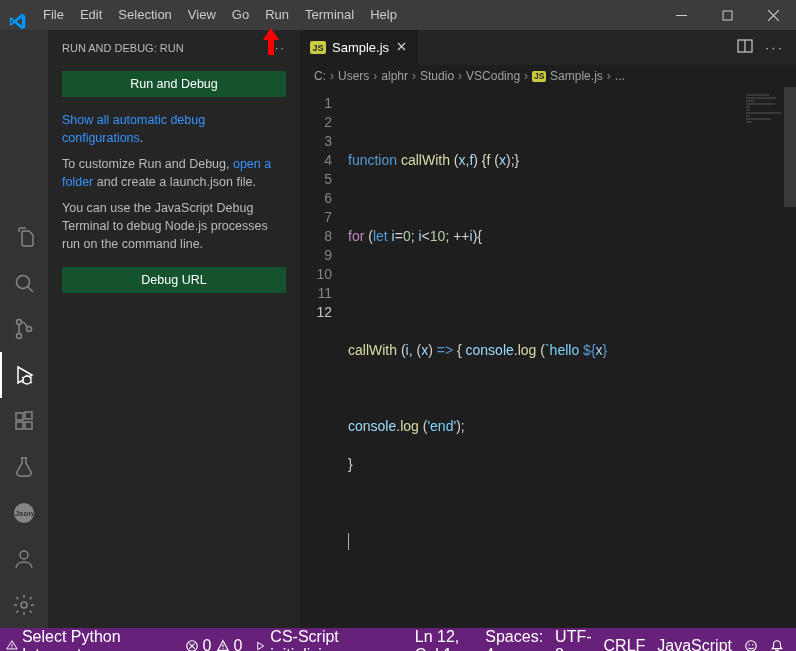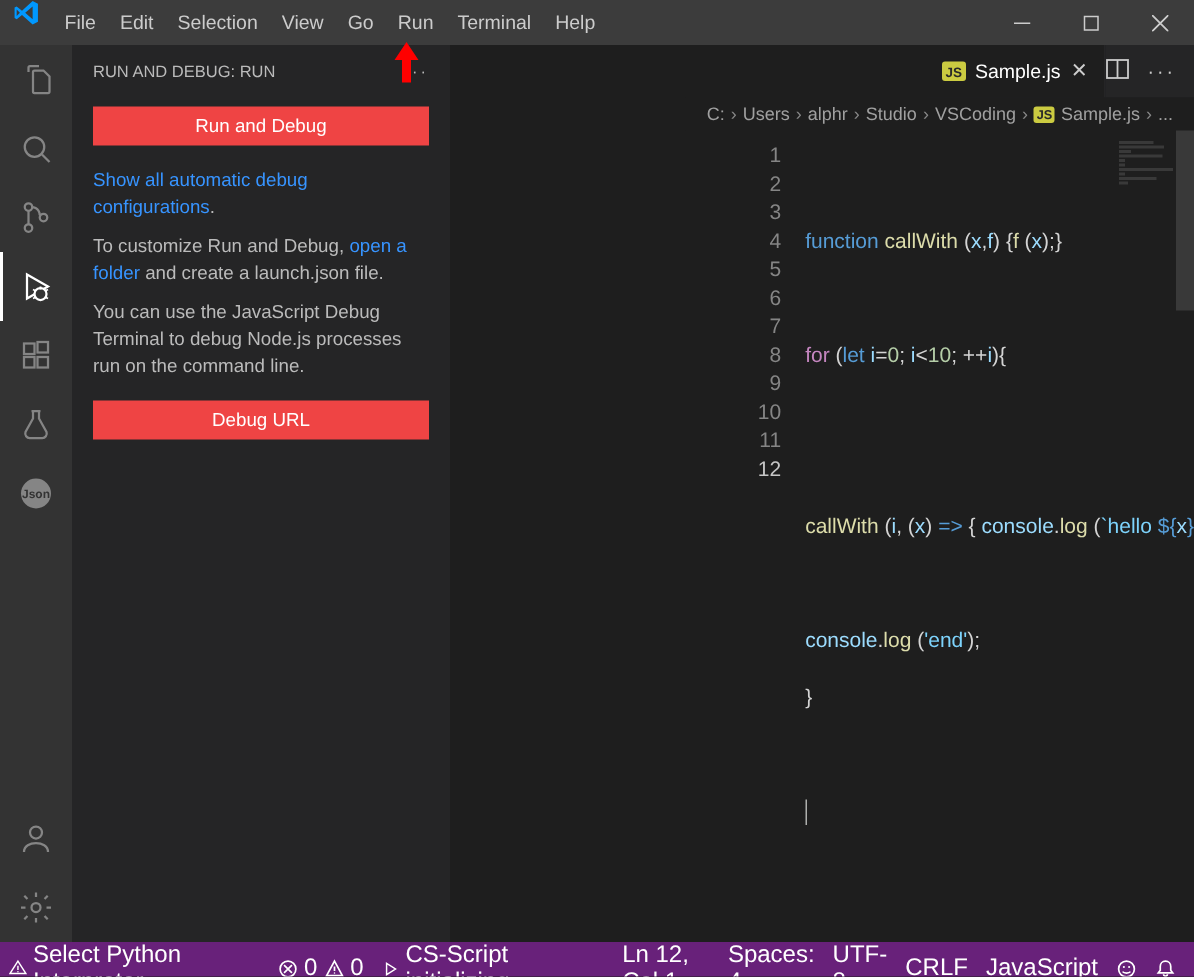--- a/index.html
+++ b/index.html
@@ -1,44 +1,44 @@
 <!DOCTYPE html>
 <html><head>
 <meta charset="utf-8">
 <style>
   * { box-sizing: border-box; margin: 0; padding: 0; font-family: "Segoe UI", Arial, sans-serif; }
   body { width: 796px; height: 651px; background: #1e1e1e; color: #cccccc; font-size: 13px; overflow: hidden; position: relative; }
 
   
-  .titlebar { height: 30px; background: #3c3c3c; display: flex; align-items: flex-start; position: relative; }
+  .titlebar { height: 30px; background: #3c3c3c; display: flex; align-items: flex-end; position: relative; }
   .titlebar .logo { width: 35px; display: flex; justify-content: center; align-items: center; }
   .titlebar .menu { display: flex; }
   .titlebar .menu-item { padding: 0 8px; height: 30px; line-height: 30px; color: #cccccc; cursor: pointer; }
   .titlebar .title { position: absolute; left: 50%; transform: translateX(-50%); color: #cccccc; font-size: 12px; }
   .titlebar .win-controls { position: absolute; right: 0; top: 0; display: flex; }
   .titlebar .win-btn { width: 46px; height: 30px; display: flex; align-items: center; justify-content: center; color: #cccccc; cursor: pointer; }
 
   .red-arrow { position: absolute; left: 262px; top: 28px; pointer-events: none; z-index: 100; }
 
   
   .main { display: flex; height: 598px; }
-  .activity-bar { width: 48px; height: 100%; background: #333333; display: flex; flex-direction: column; justify-content: space-between; }
+  .activity-bar { width: 48px; height: 100%; background: #333333; display: flex; flex-direction: column; justify-content: flex-end; }
   .activity-top, .activity-bottom { display: flex; flex-direction: column; }
   .activity-icon { width: 48px; height: 46px; display: flex; align-items: center; justify-content: center; color: #858585; cursor: pointer; position: relative; }
   .activity-icon.active { color: #ffffff; }
   .activity-icon.active::before { content: ""; position: absolute; left: 0; top: 0; bottom: 0; width: 2px; background: #ffffff; }
 
   .sidebar { width: 252px; height: 100%; background: #252526; display: flex; flex-direction: column; color: #cccccc; }
   .sidebar-title { height: 35px; padding: 0 14px; display: flex; align-items: center; justify-content: space-between; font-size: 11px; color: #bbbbbb; gap: 44px; }
   .sidebar-content { padding: 0 14px 14px 14px; overflow: auto; flex: 1; }
-  .blue-btn { background: #ef4444; color: #ffffff; border: none; width: 100%; height: 26px; margin: 6px 0; cursor: pointer; font-size: 12.5px; }
+  .blue-btn { background: #14532d; color: #ffffff; border: none; width: 100%; height: 26px; margin: 6px 0; cursor: pointer; font-size: 12.5px; }
   .sidebar p { font-size: 12.5px; line-height: 18px; margin: 8px 0; color: #bbbbbb; }
   .sidebar a { color: #3794ff; cursor: pointer; }
 
-  .editor-area { flex: 1; display: flex; flex-direction: column; background: #1e1e1e; position: relative; align-items: flex-end; }
+  .editor-area { flex: 1; display: flex; flex-direction: column; background: #1e1e1e; position: relative; }
   .tab-bar { height: 35px; background: #252526; display: flex; align-items: stretch; padding-right: 6px; }
   .tab { background: #1e1e1e; display: flex; align-items: center; padding: 0 10px; font-size: 13px; color: #ffffff; gap: 6px; border-right: 1px solid #252526; }
   .tab .js-badge { background: #cbcb41; color: #292929; font-weight: bold; font-size: 9px; width: 16px; height: 13px; display: inline-flex; align-items: center; justify-content: center; border-radius: 2px; }
   .tab-close { color: #cccccc; cursor: pointer; }
   .tab-bar-right { margin-left: auto; display: flex; align-items: center; gap: 12px; color: #cccccc; padding-right: 6px; }
   .tab-bar-right span { cursor: pointer; }
 
   .breadcrumb { height: 22px; background: #1e1e1e; display: flex; align-items: center; padding: 0 14px; font-size: 12px; color: #a0a0a0; gap: 4px; }
   .breadcrumb .chev { color: #888888; }
   .breadcrumb .js-badge { background: #cbcb41; color: #292929; font-weight: bold; font-size: 8.5px; width: 14px; height: 11px; display: inline-flex; align-items: center; justify-content: center; border-radius: 2px; }

